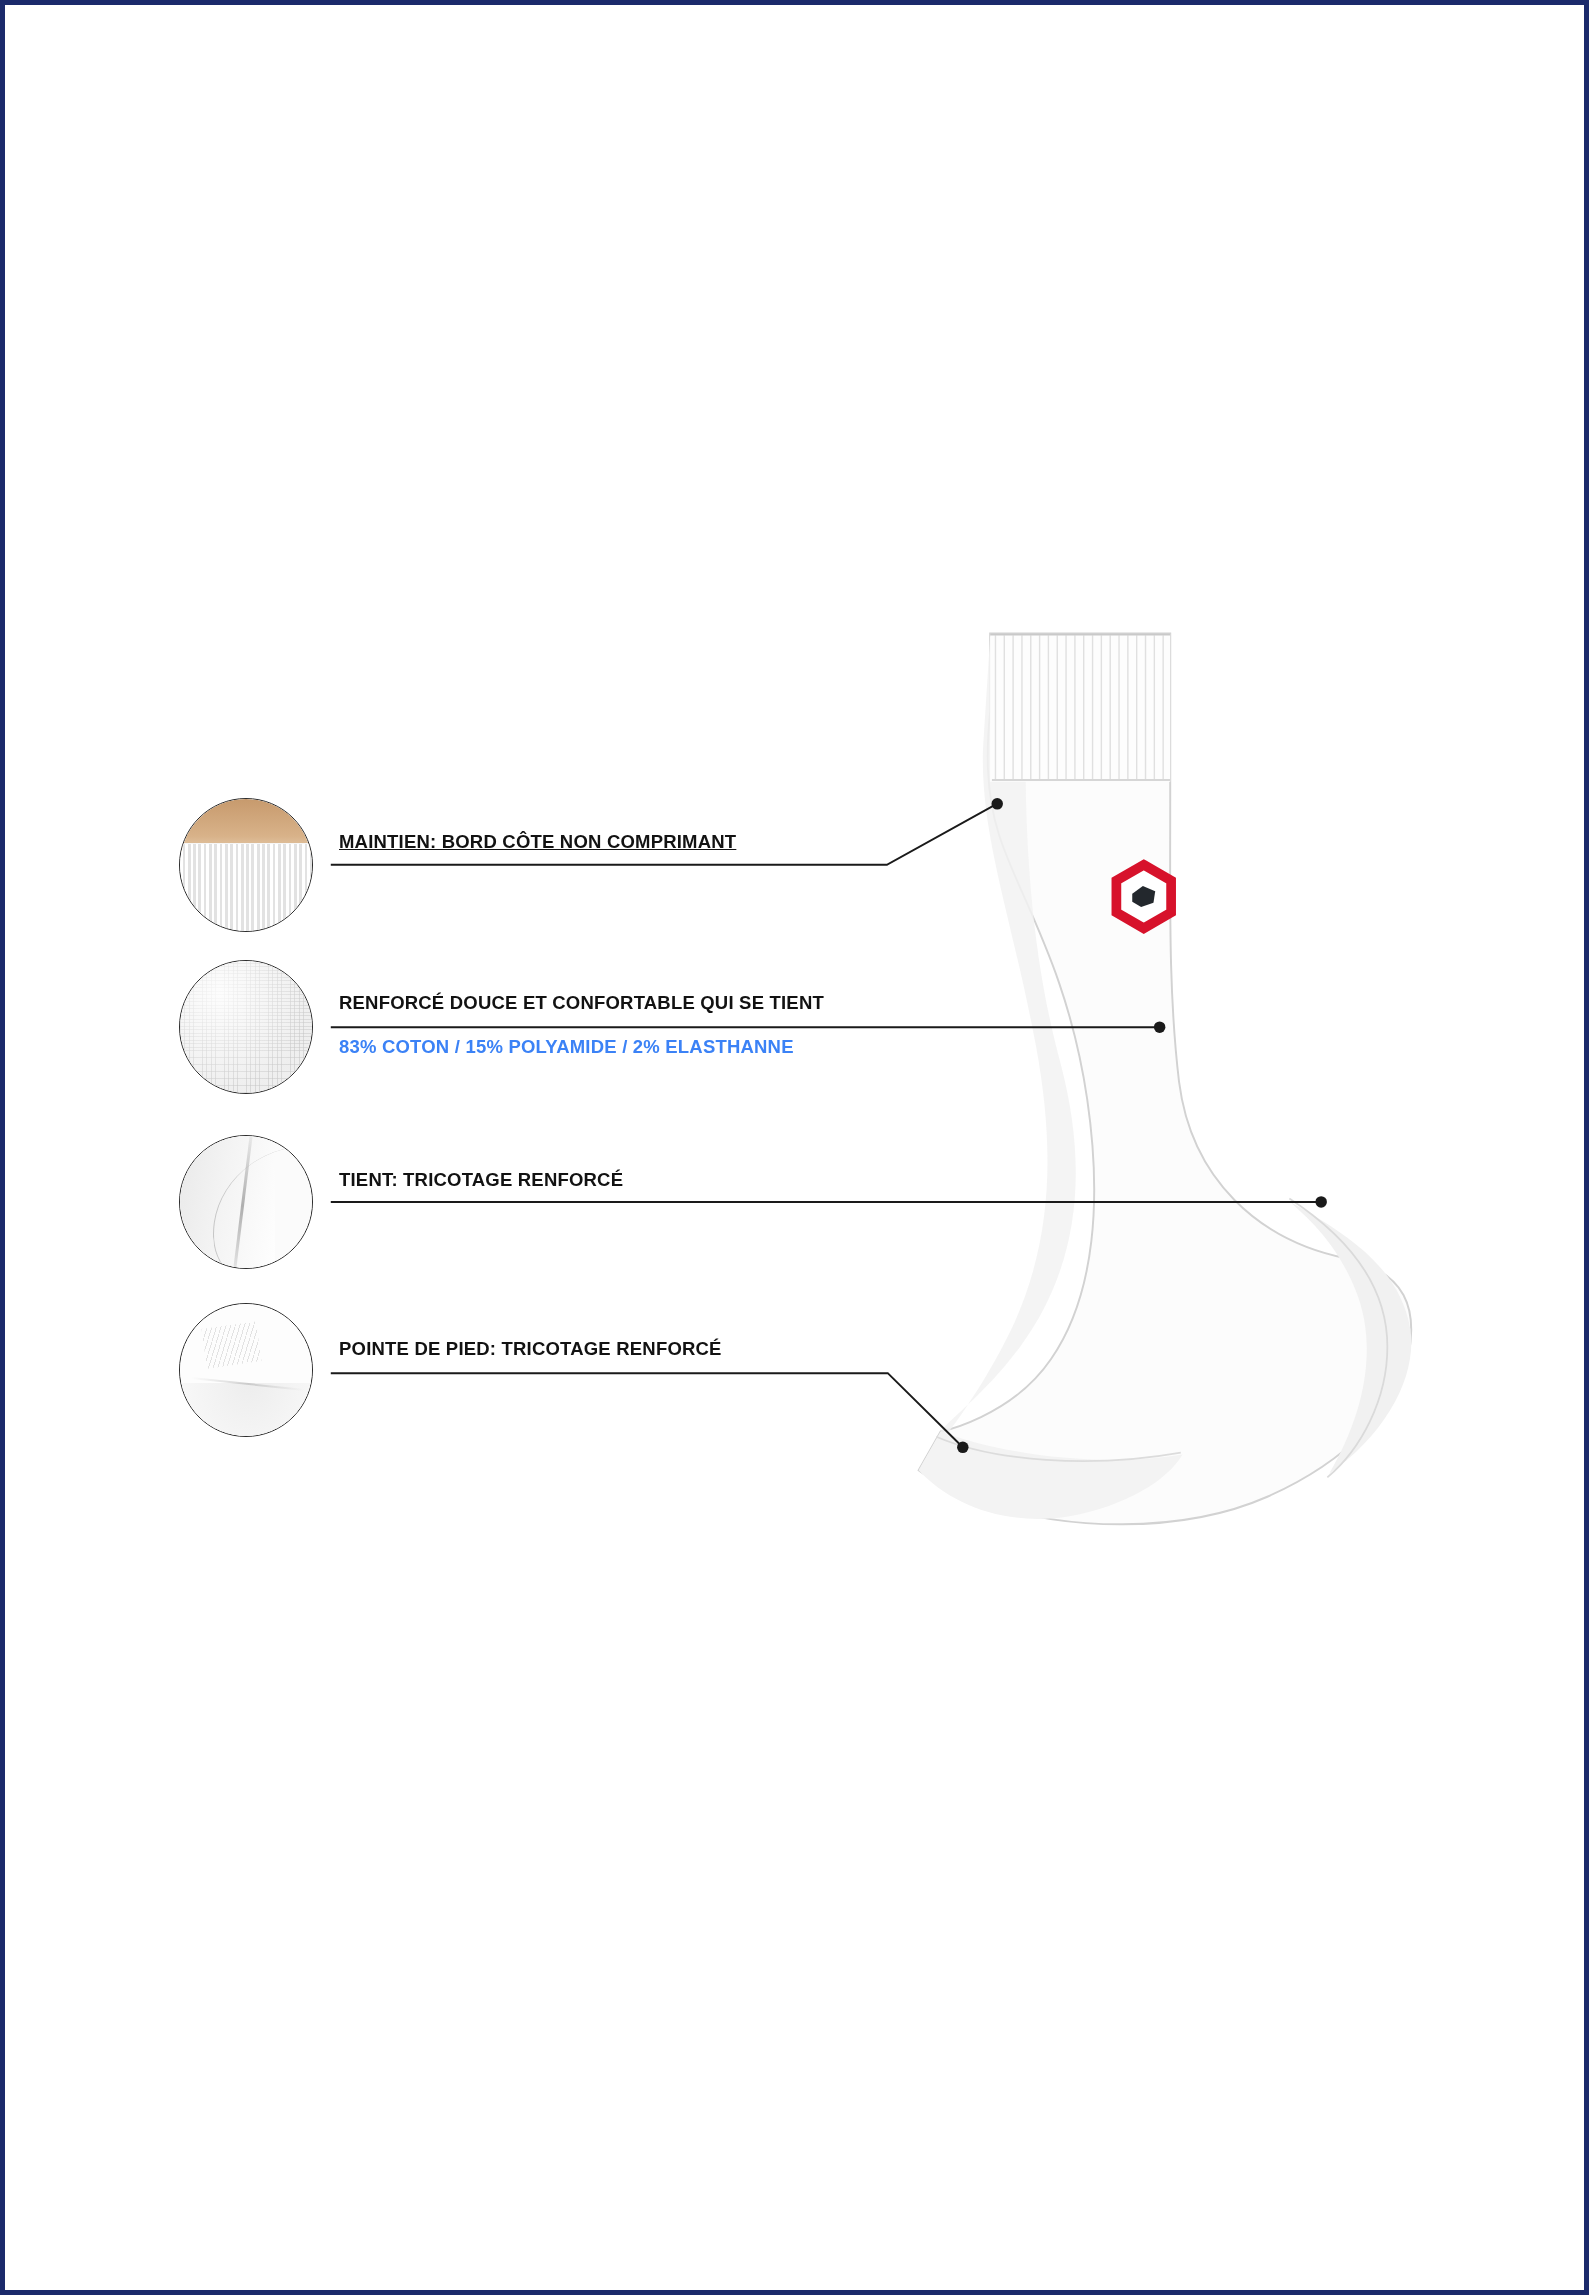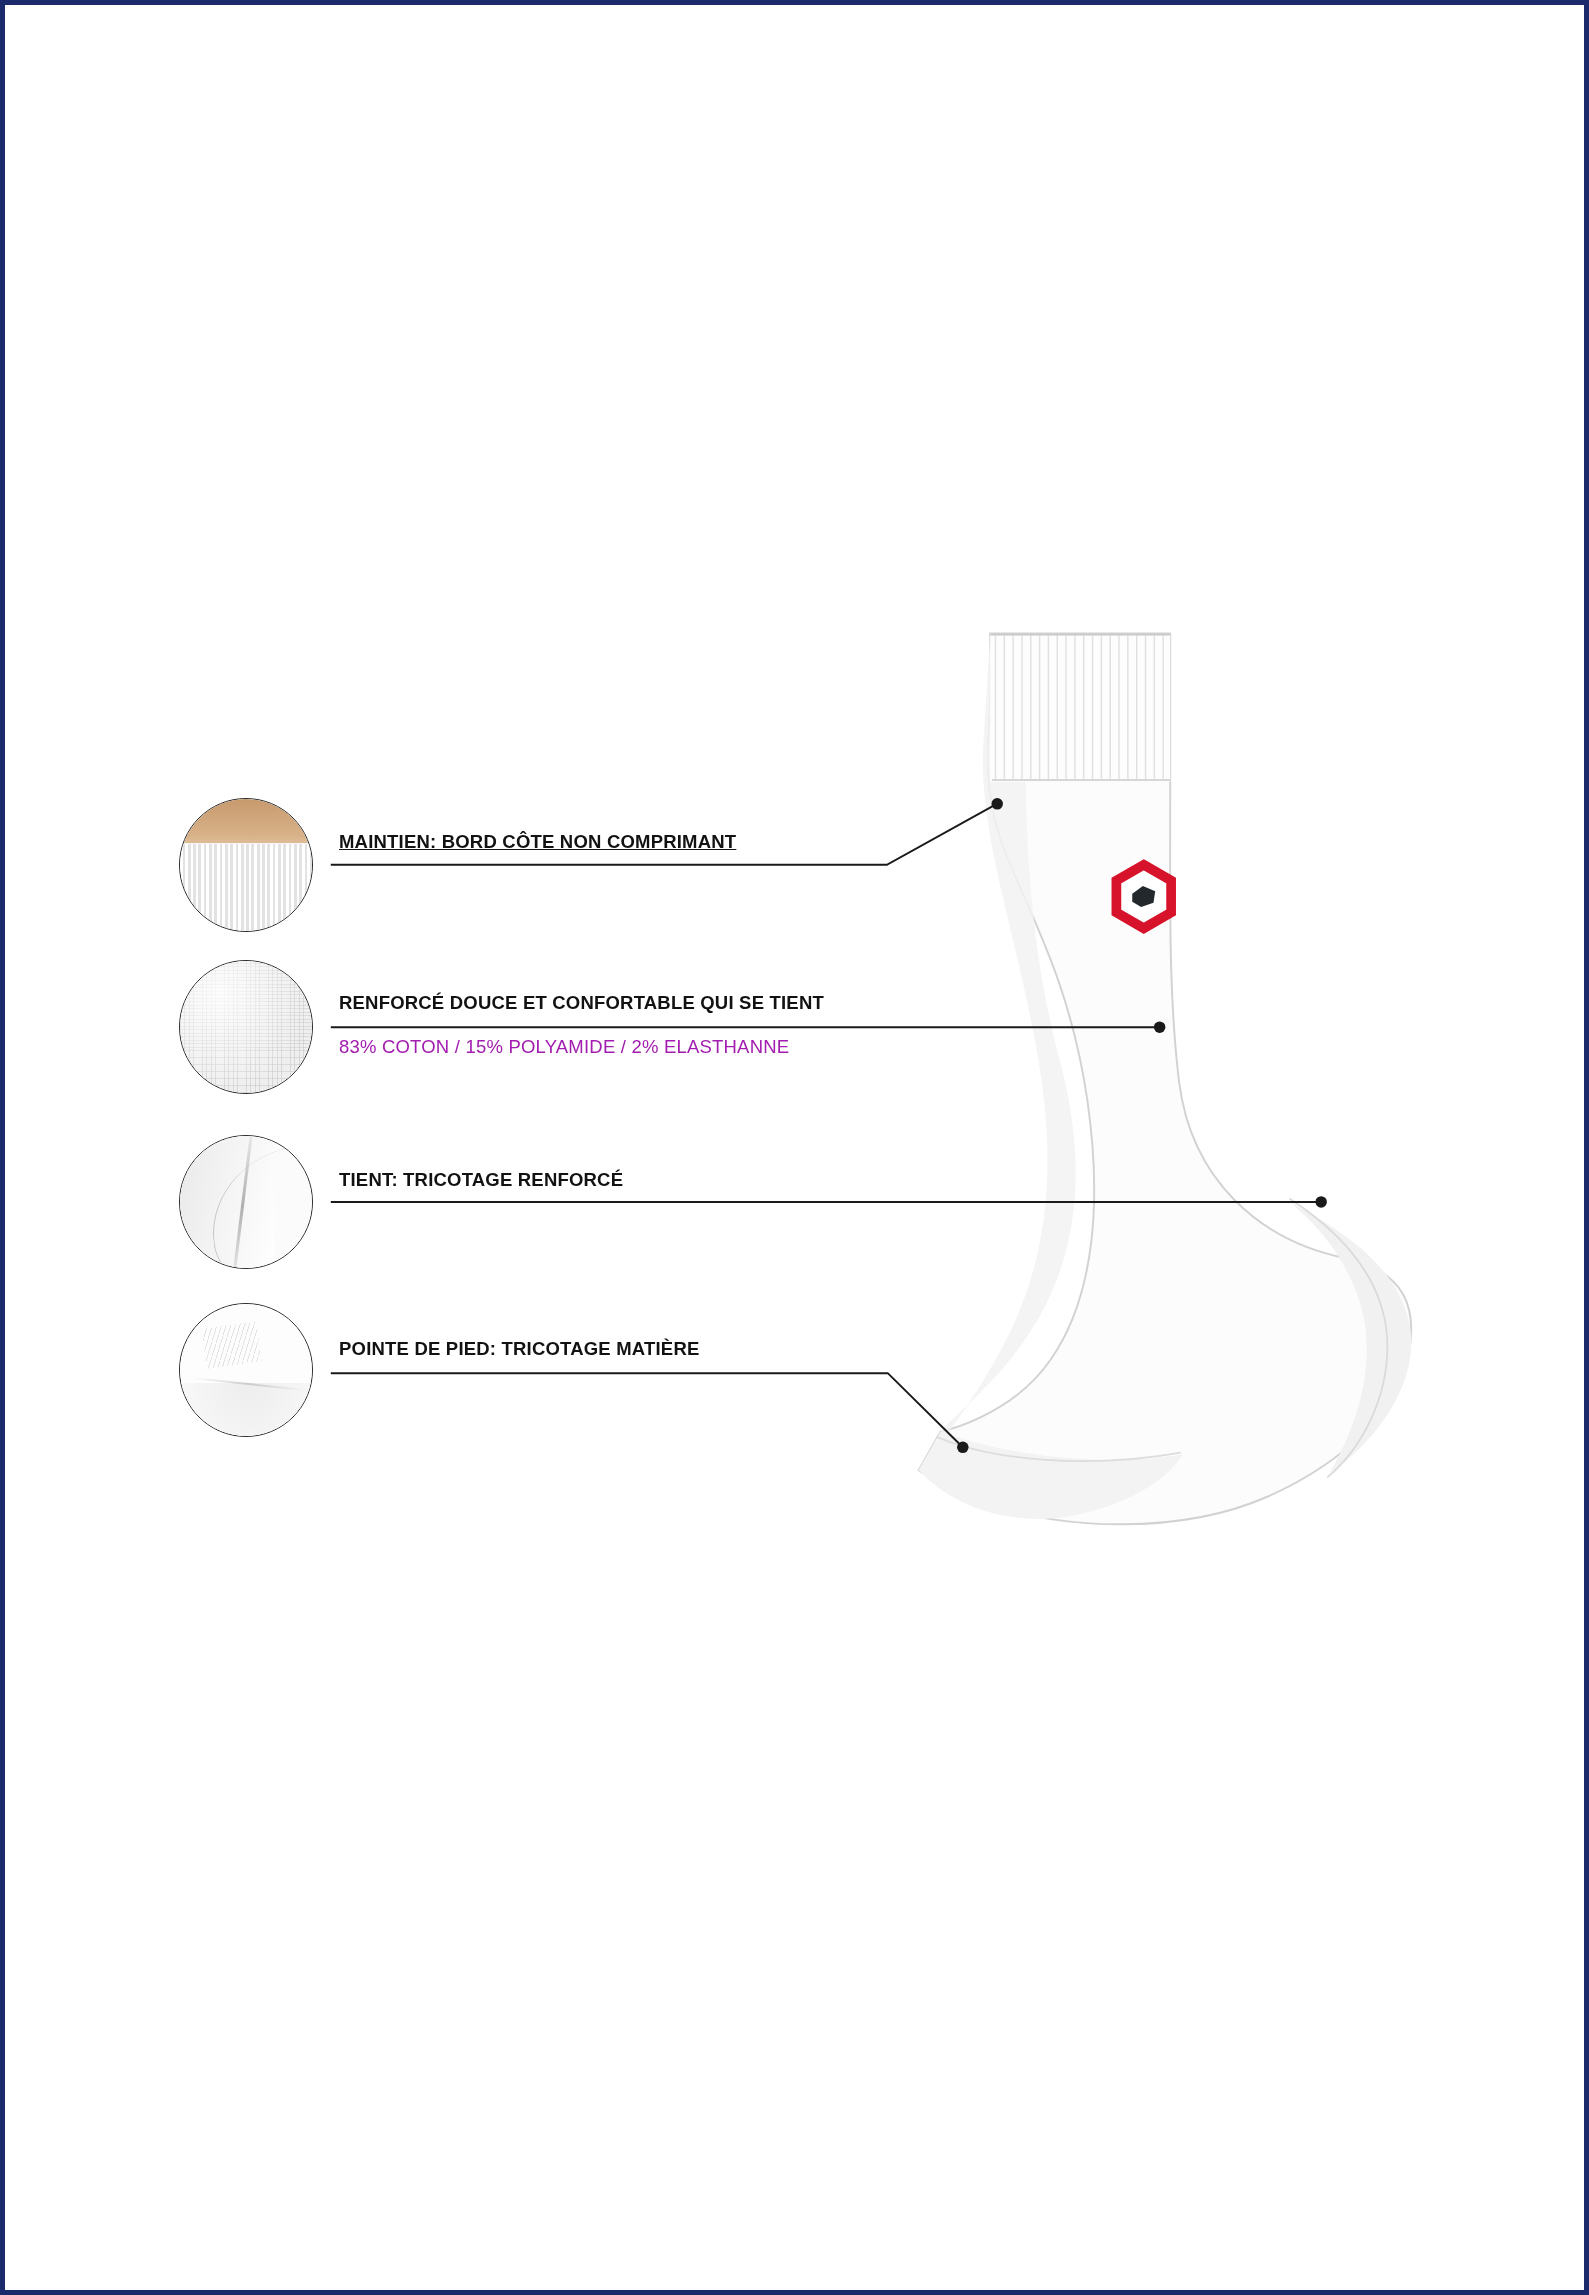--- a/index.html
+++ b/index.html
@@ -34,24 +34,24 @@
     font-family: "Liberation Sans", sans-serif;
     font-weight: bold;
     font-size: 18.5px;
     letter-spacing: 0.2px;
     color: #121212;
     white-space: nowrap;
   }
   .callout-sub {
     position: absolute;
     font-family: "Liberation Sans", sans-serif;
-    font-weight: normal;
+    font-weight: bold;
     font-size: 18.5px;
     letter-spacing: 0.2px;
-    color: #a21caf;
+    color: #3b82f6;
     white-space: nowrap;
   }
 
   
   .detail-circle {
     position: absolute;
     width: 134px;
     height: 134px;
     border-radius: 50%;
     border: 1.3px solid #2b2b2b;
@@ -258,16 +258,16 @@
     </div>
   </div>
 
   <div class="callout-label" style="left:334px; top:826px;text-decoration:underline;">MAINTIEN: BORD CÔTE NON COMPRIMANT</div>
 
   <div class="callout-label" style="left:334px; top:987px;">RENFORCÉ DOUCE ET CONFORTABLE QUI SE TIENT</div>
   <div class="callout-sub" style="left:334px; top:1031px;">83% COTON / 15% POLYAMIDE / 2% ELASTHANNE</div>
 
   <div class="callout-label" style="left:334px; top:1164px;">TIENT: TRICOTAGE RENFORCÉ</div>
 
-  <div class="callout-label" style="left:334px; top:1333px;">POINTE DE PIED: TRICOTAGE MATIÈRE</div>
+  <div class="callout-label" style="left:334px; top:1333px;">POINTE DE PIED: TRICOTAGE RENFORCÉ</div>
 
 </div>
 
 
 </body></html>

